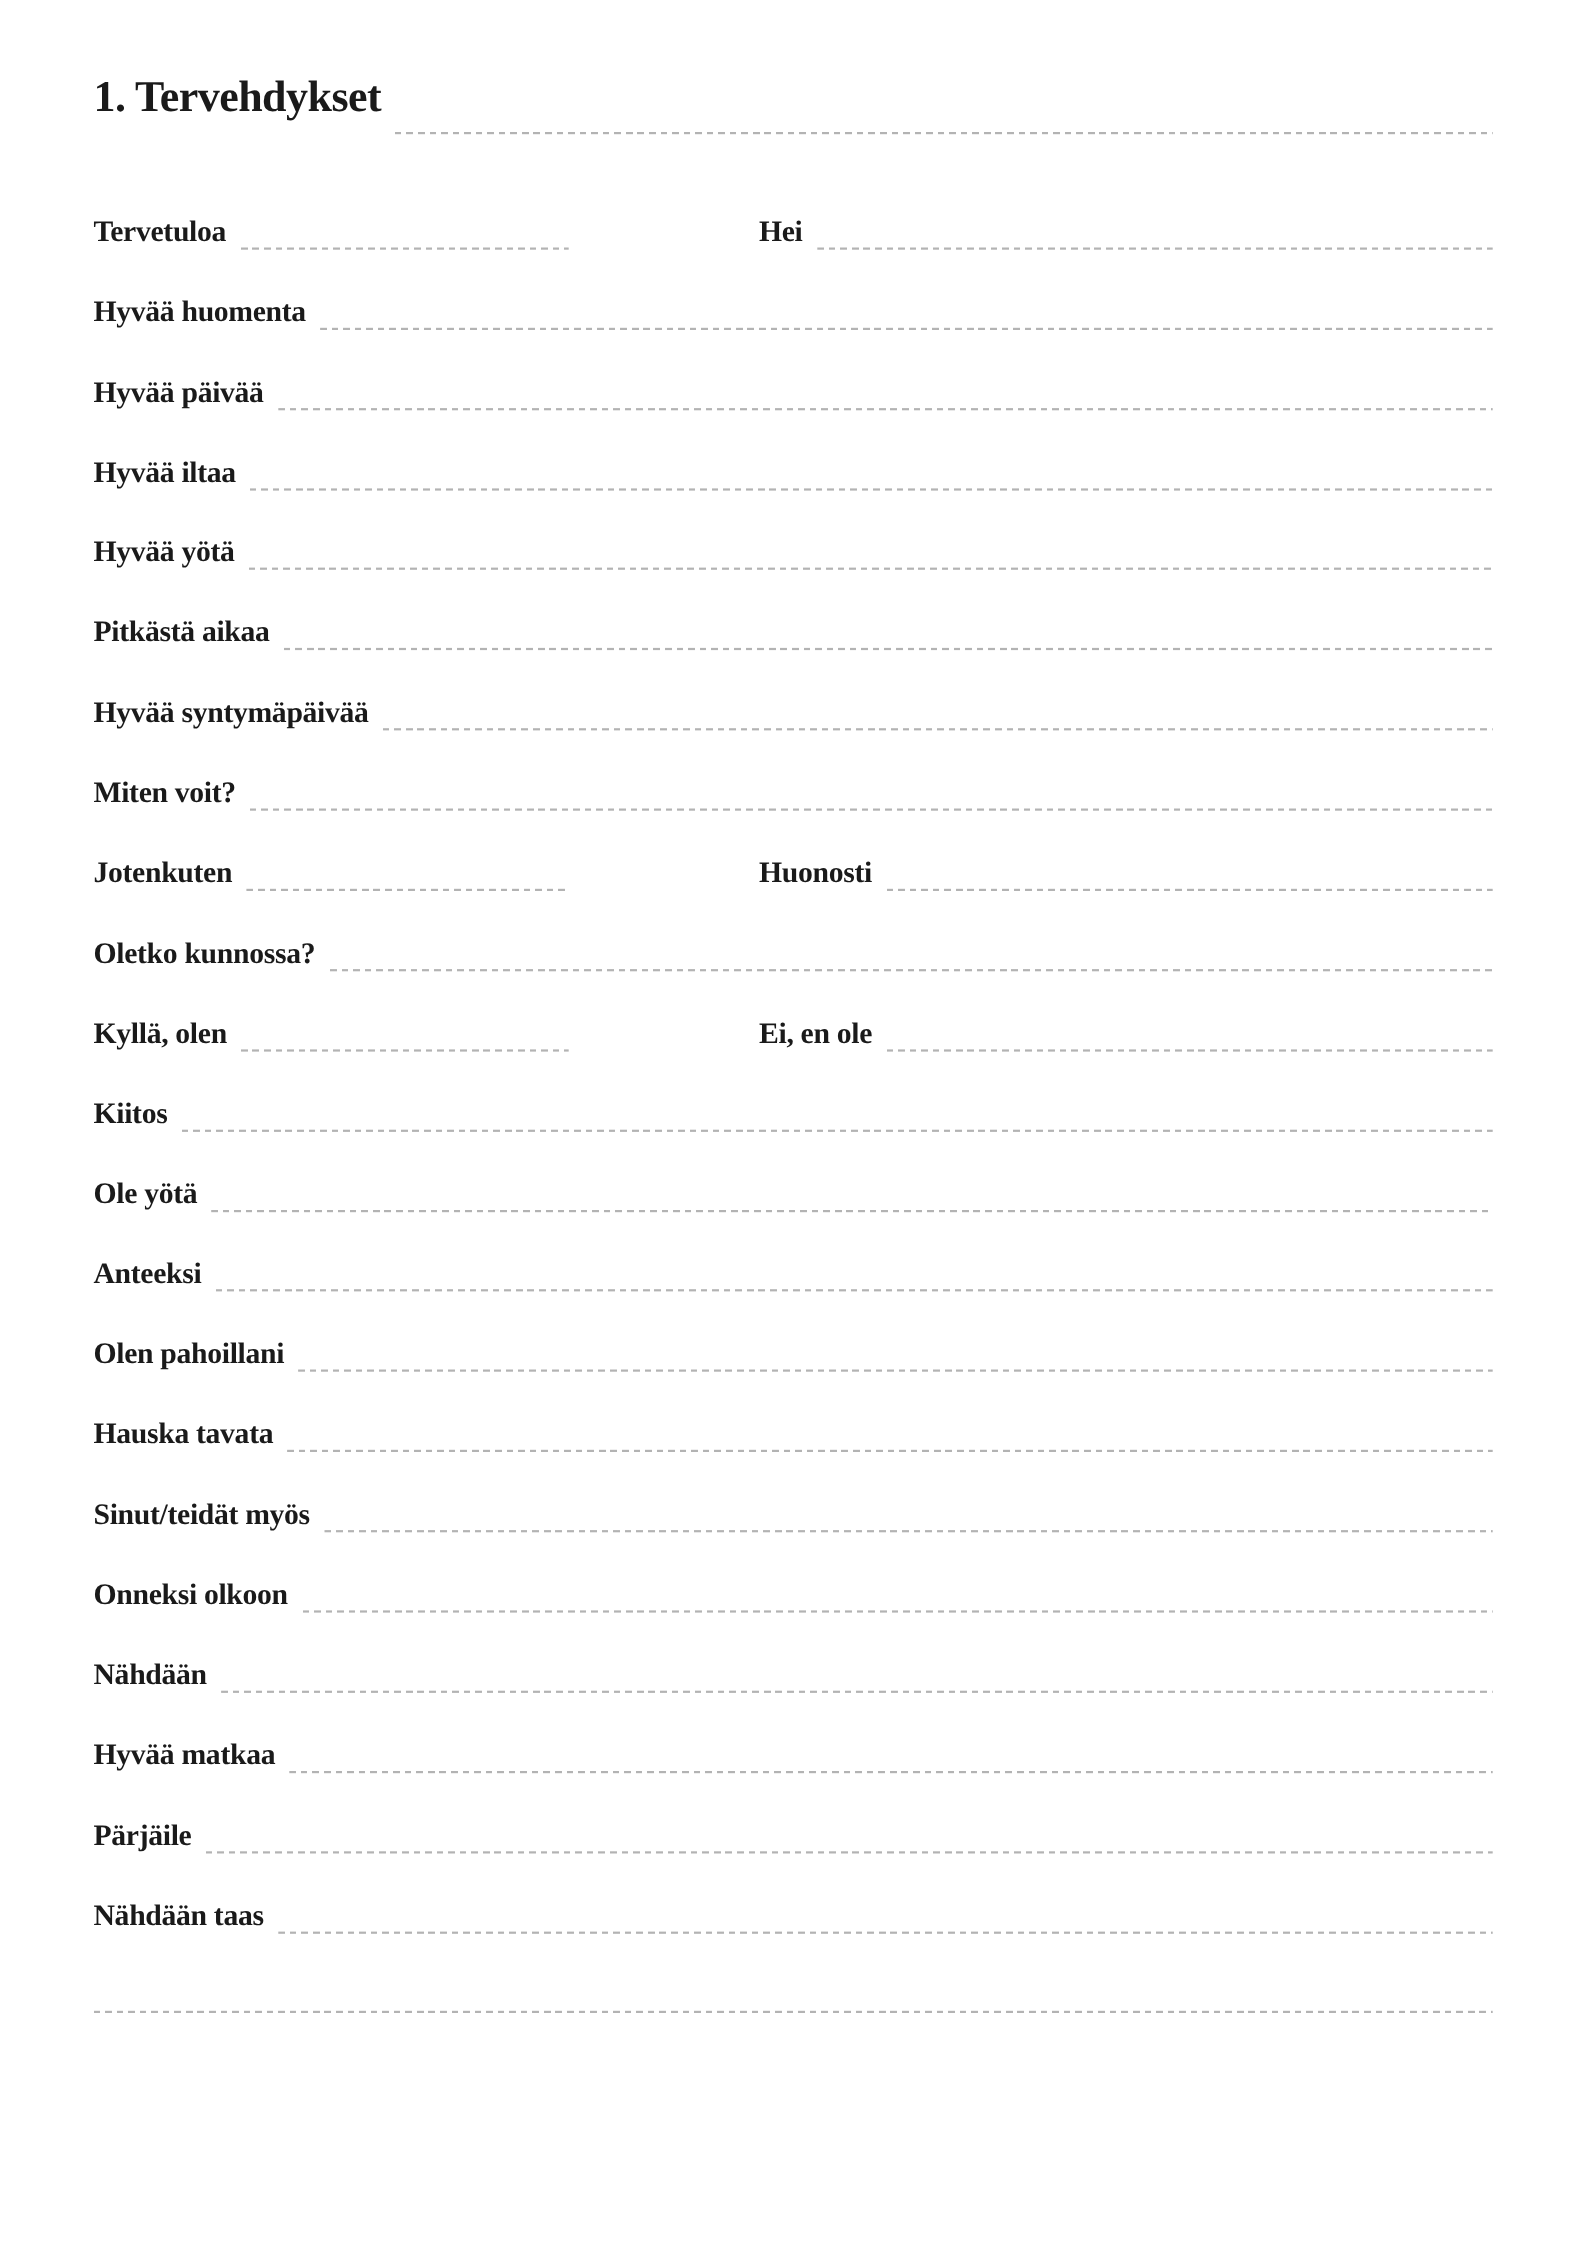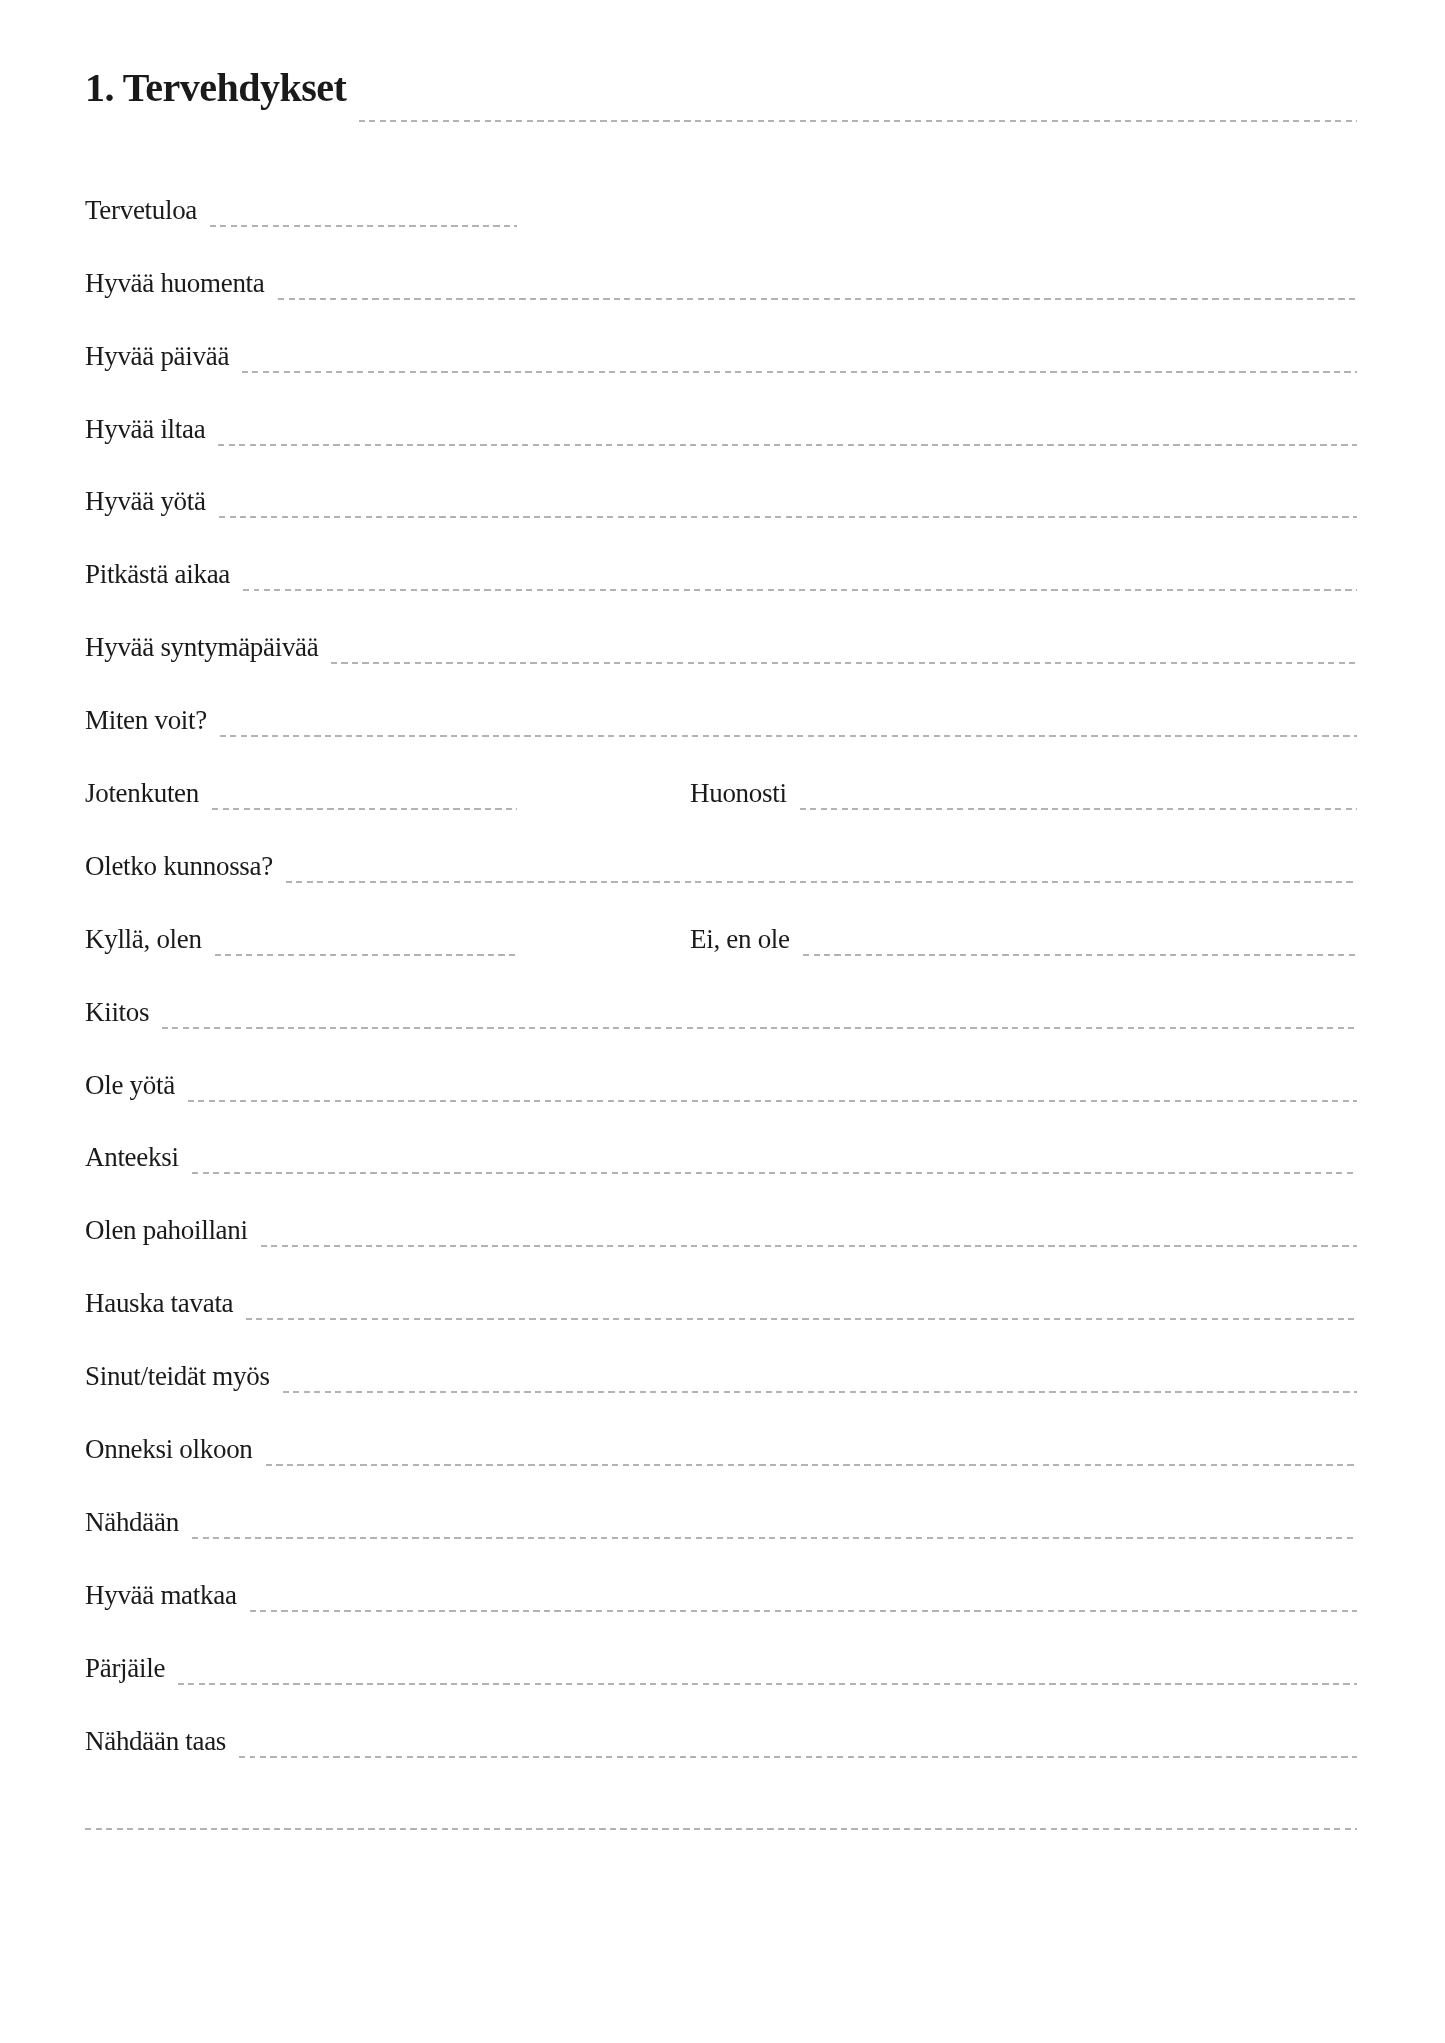--- a/index.html
+++ b/index.html
@@ -32,20 +32,21 @@
   .title {
     flex: none;
     font-size: 40px;
     font-weight: bold;
     line-height: 1;
     letter-spacing: -0.5px;
     margin-bottom: 14px;
   }
   .rows {
     margin-top: 32px;        
+    font-weight: bold;
   }
   .row {
     height: 72.9px;          
     display: flex;
     align-items: flex-end;
   }
   .cell1 {
     width: 432px;            
     flex: none;
     display: flex;
@@ -94,20 +95,24 @@
     </div>
 
     <div class="rows">
 
       <div class="row">
         <div class="cell1">
           <span class="label">Tervetuloa</span>
           <span class="line"></span>
         </div>
         <div class="spacer"></div>
+        <div class="cell2">
+          <span class="label">Hei</span>
+          <span class="line"></span>
+        </div>
       </div>
 
       <div class="row">
         <span class="label">Hyvää huomenta</span>
         <span class="line"></span>
       </div>
 
       <div class="row">
         <span class="label">Hyvää päivää</span>
         <span class="line"></span>

